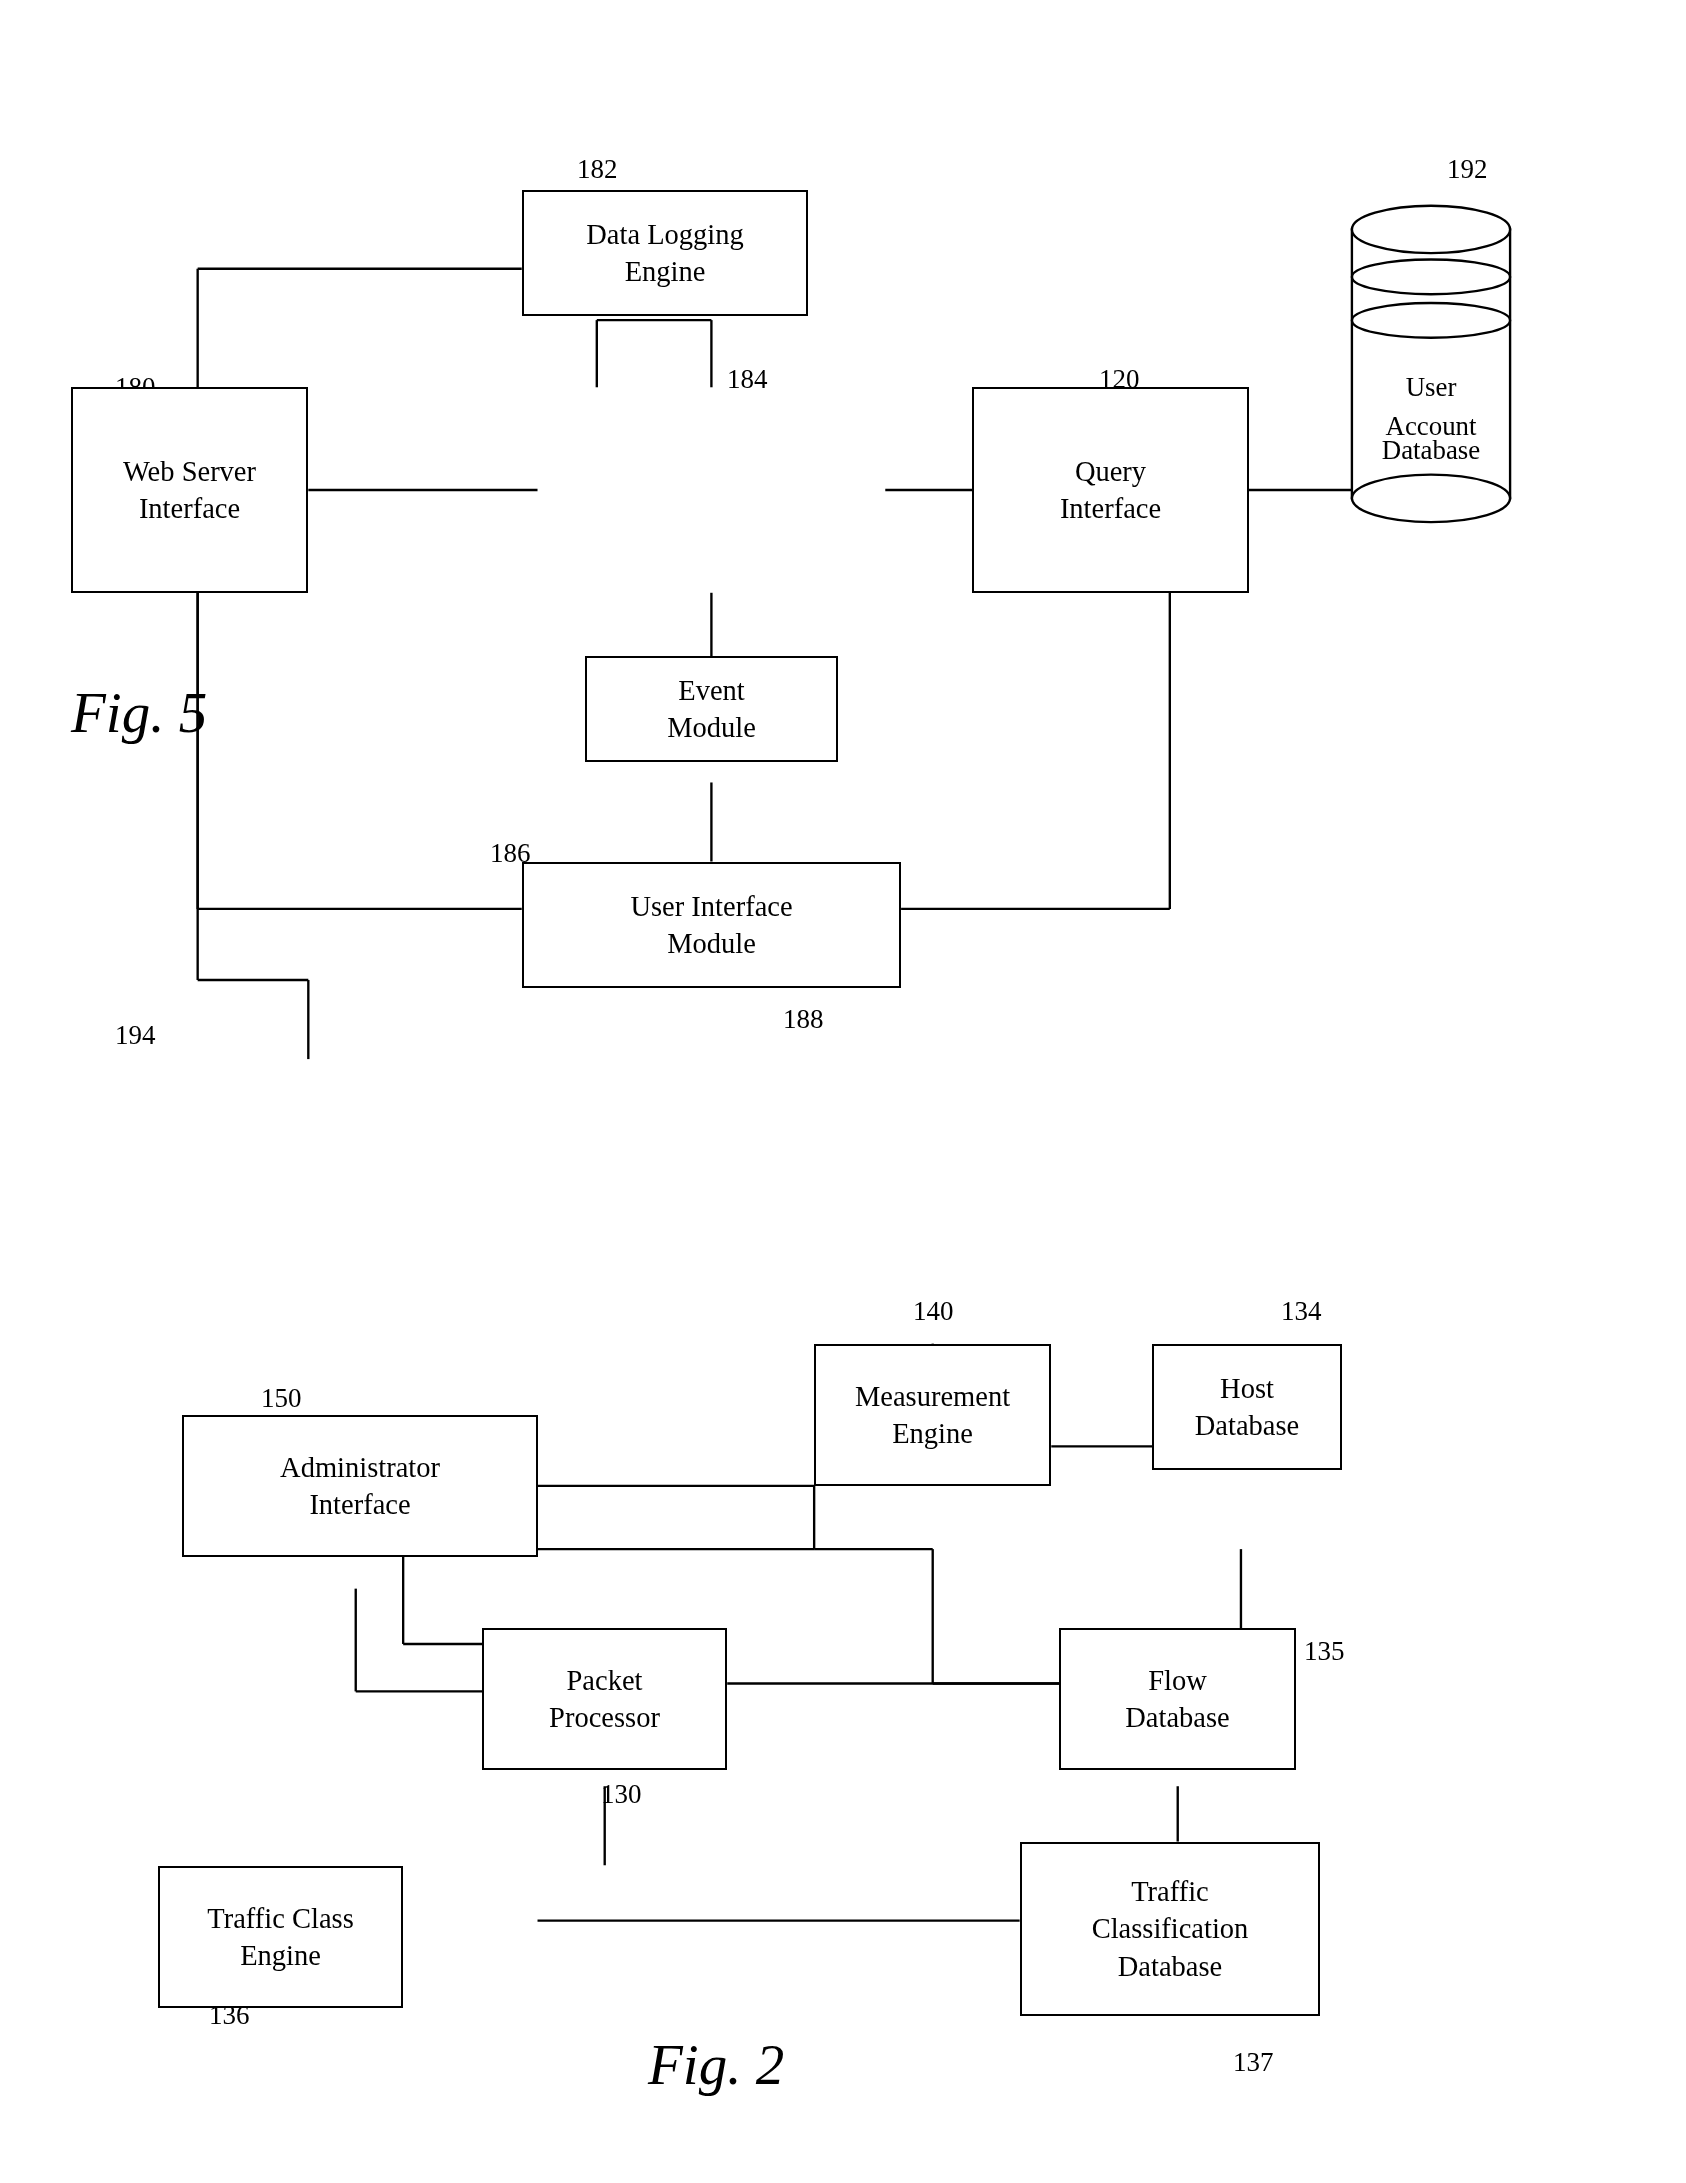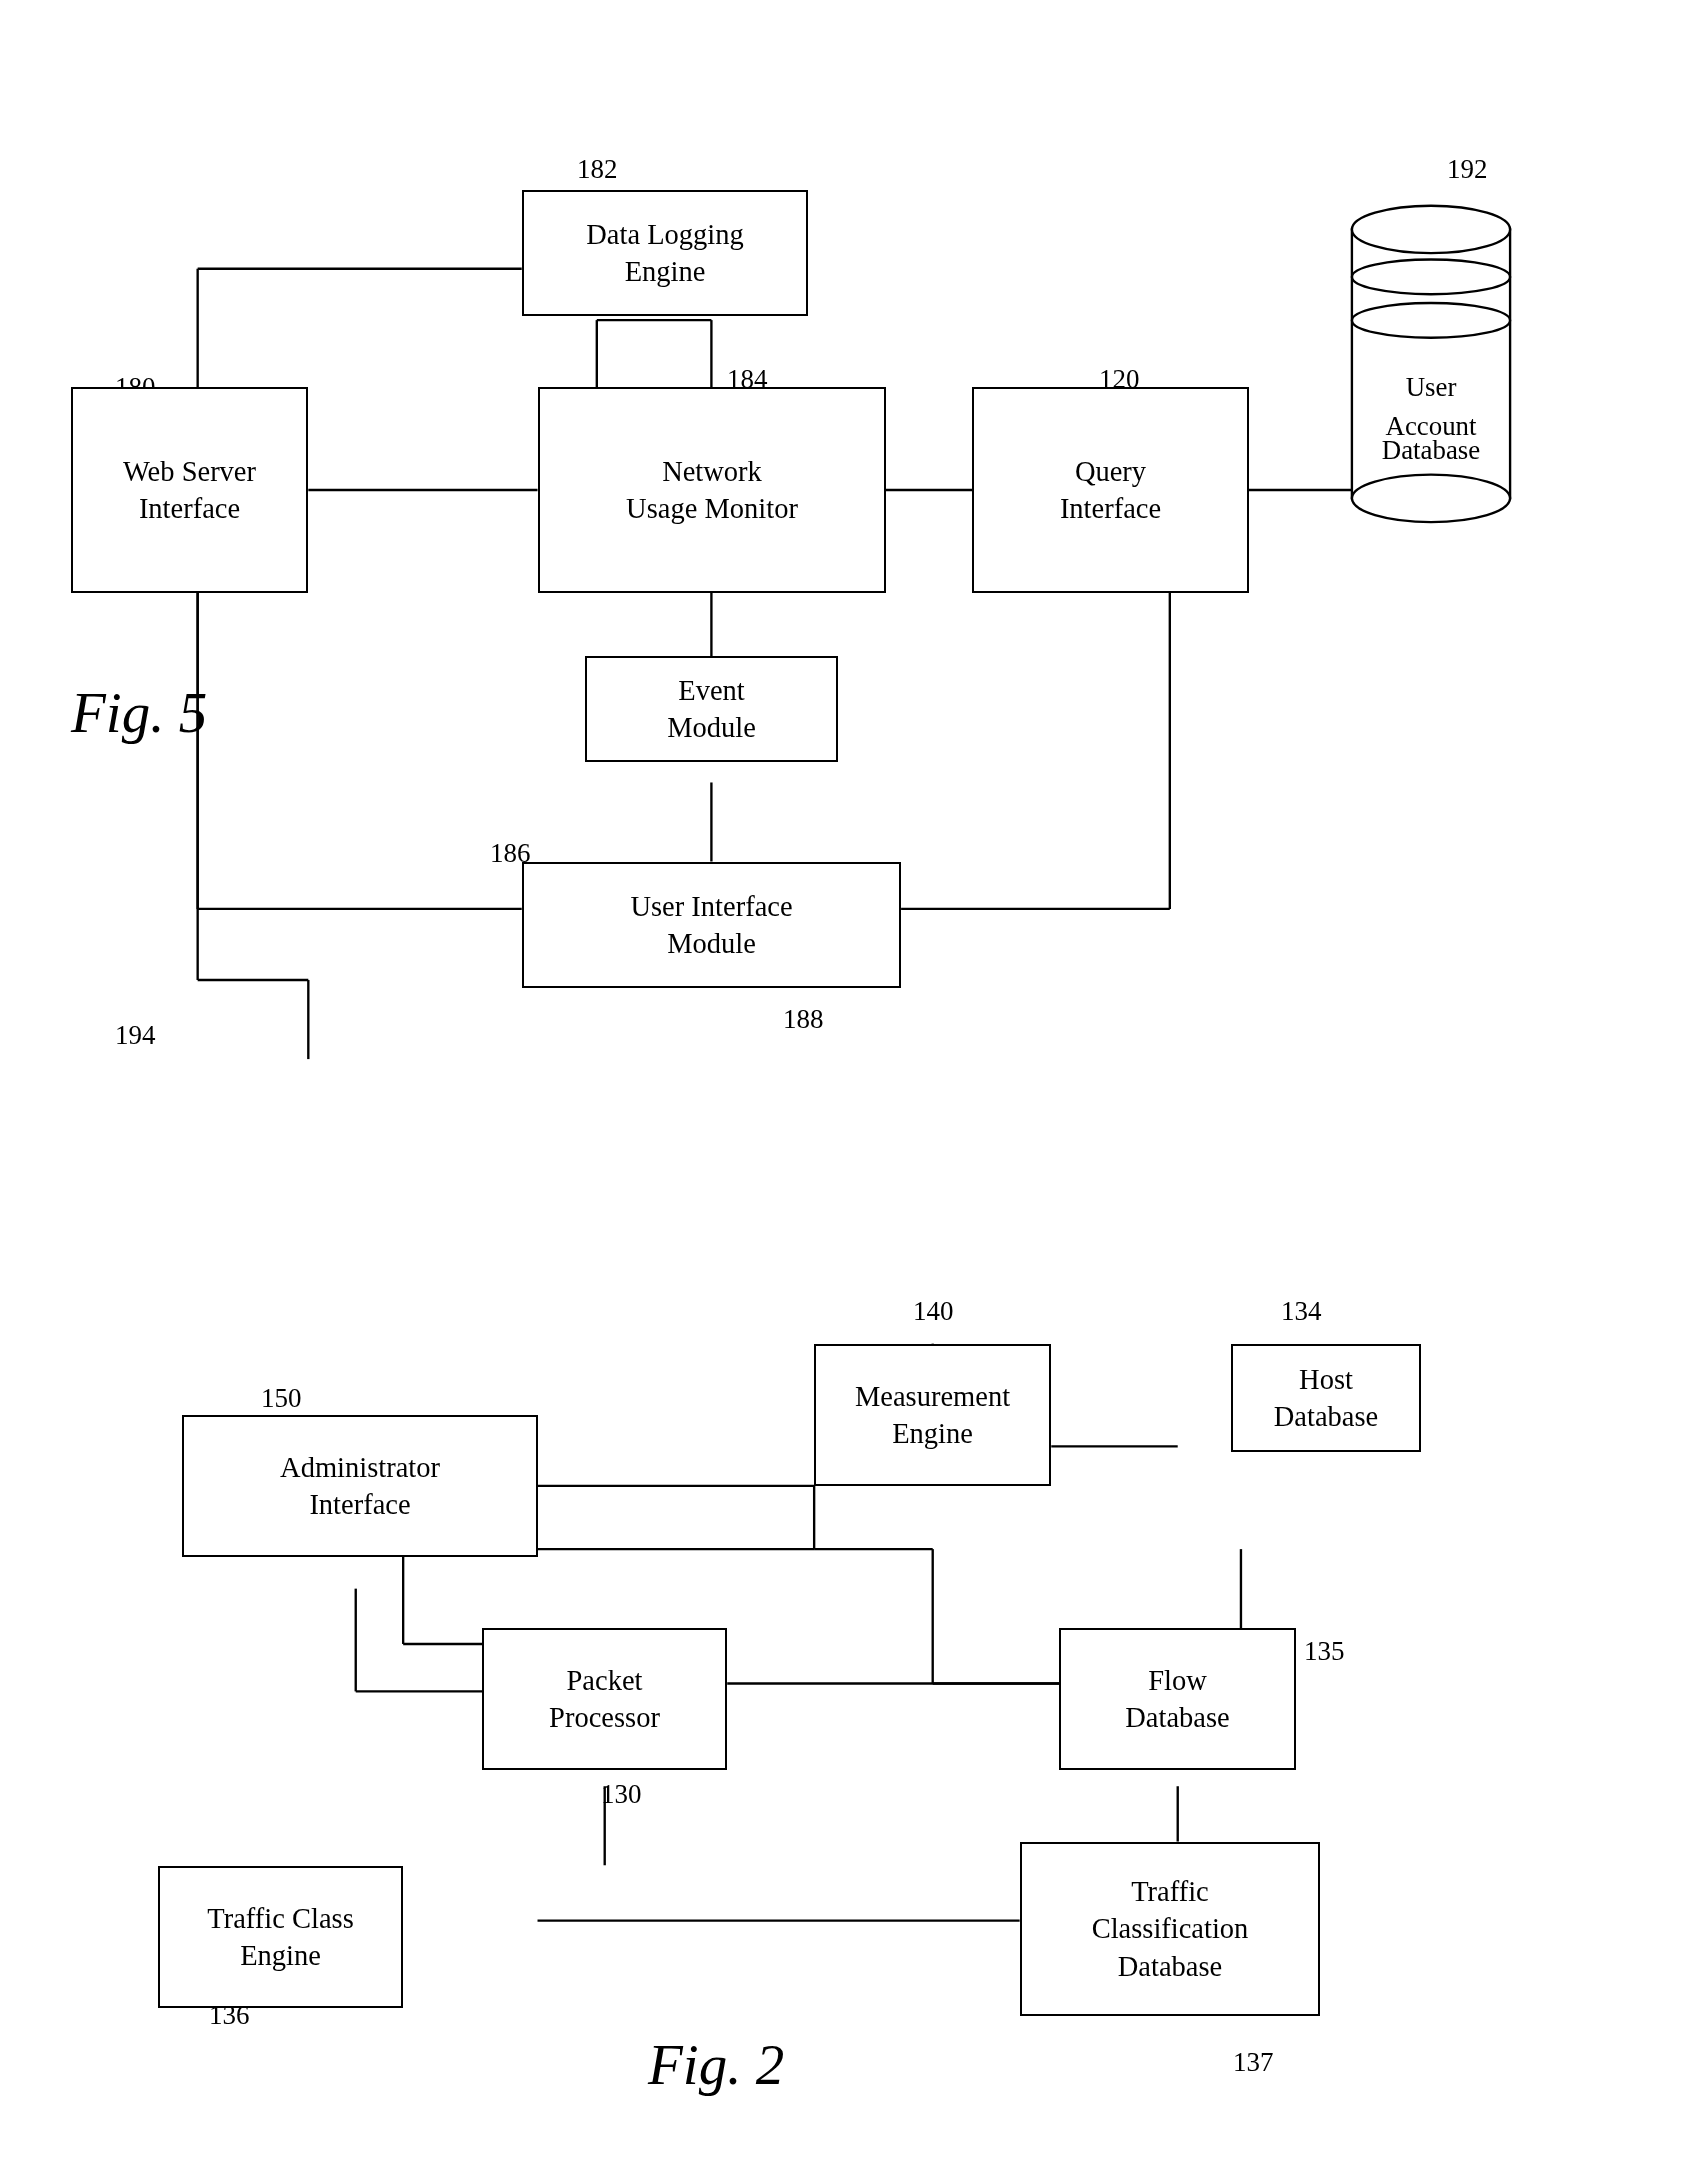--- a/index.html
+++ b/index.html
@@ -144,24 +144,20 @@
 
   <div class="ref-label" style="left: 115px; top: 372px;">180</div>
 
   <div class="box" style="left: 71px; top: 387px; width: 237px; height: 206px;">
     <span style="white-space: pre-line;">Web Server
 Interface</span>
   </div>
 
   <div class="ref-label" style="left: 727px; top: 364px;">184</div>
 
-  <div class="box" style="left: 538px; top: 387px; width: 348px; height: 206px;">
-    <span style="white-space: pre-line;">Network
-Usage Monitor</span>
-  </div>
 
   <div class="ref-label" style="left: 1099px; top: 364px;">120</div>
 
   <div class="box" style="left: 972px; top: 387px; width: 277px; height: 206px;">
     <span style="white-space: pre-line;">Query
 Interface</span>
   </div>
 
   <div class="ref-label" style="left: 1447px; top: 154px;">192</div>
 
@@ -203,21 +199,21 @@
 
   <div class="ref-label" style="left: 913px; top: 1296px;">140</div>
 
   <div class="box" style="left: 814px; top: 1344px; width: 237px; height: 142px;">
     <span style="white-space: pre-line;">Measurement
 Engine</span>
   </div>
 
   <div class="ref-label" style="left: 1281px; top: 1296px;">134</div>
 
-  <div class="box" style="left: 1231px; top: 1344px; width: 190px; height: 108px;">
+  <div class="box" style="left: 1152px; top: 1344px; width: 190px; height: 126px;">
     <span style="white-space: pre-line;">Host
 Database</span>
   </div>
 
   <div class="ref-label" style="left: 261px; top: 1383px;">150</div>
 
   <div class="box" style="left: 182px; top: 1415px; width: 356px; height: 142px;">
     <span style="white-space: pre-line;">Administrator
 Interface</span>
   </div>

